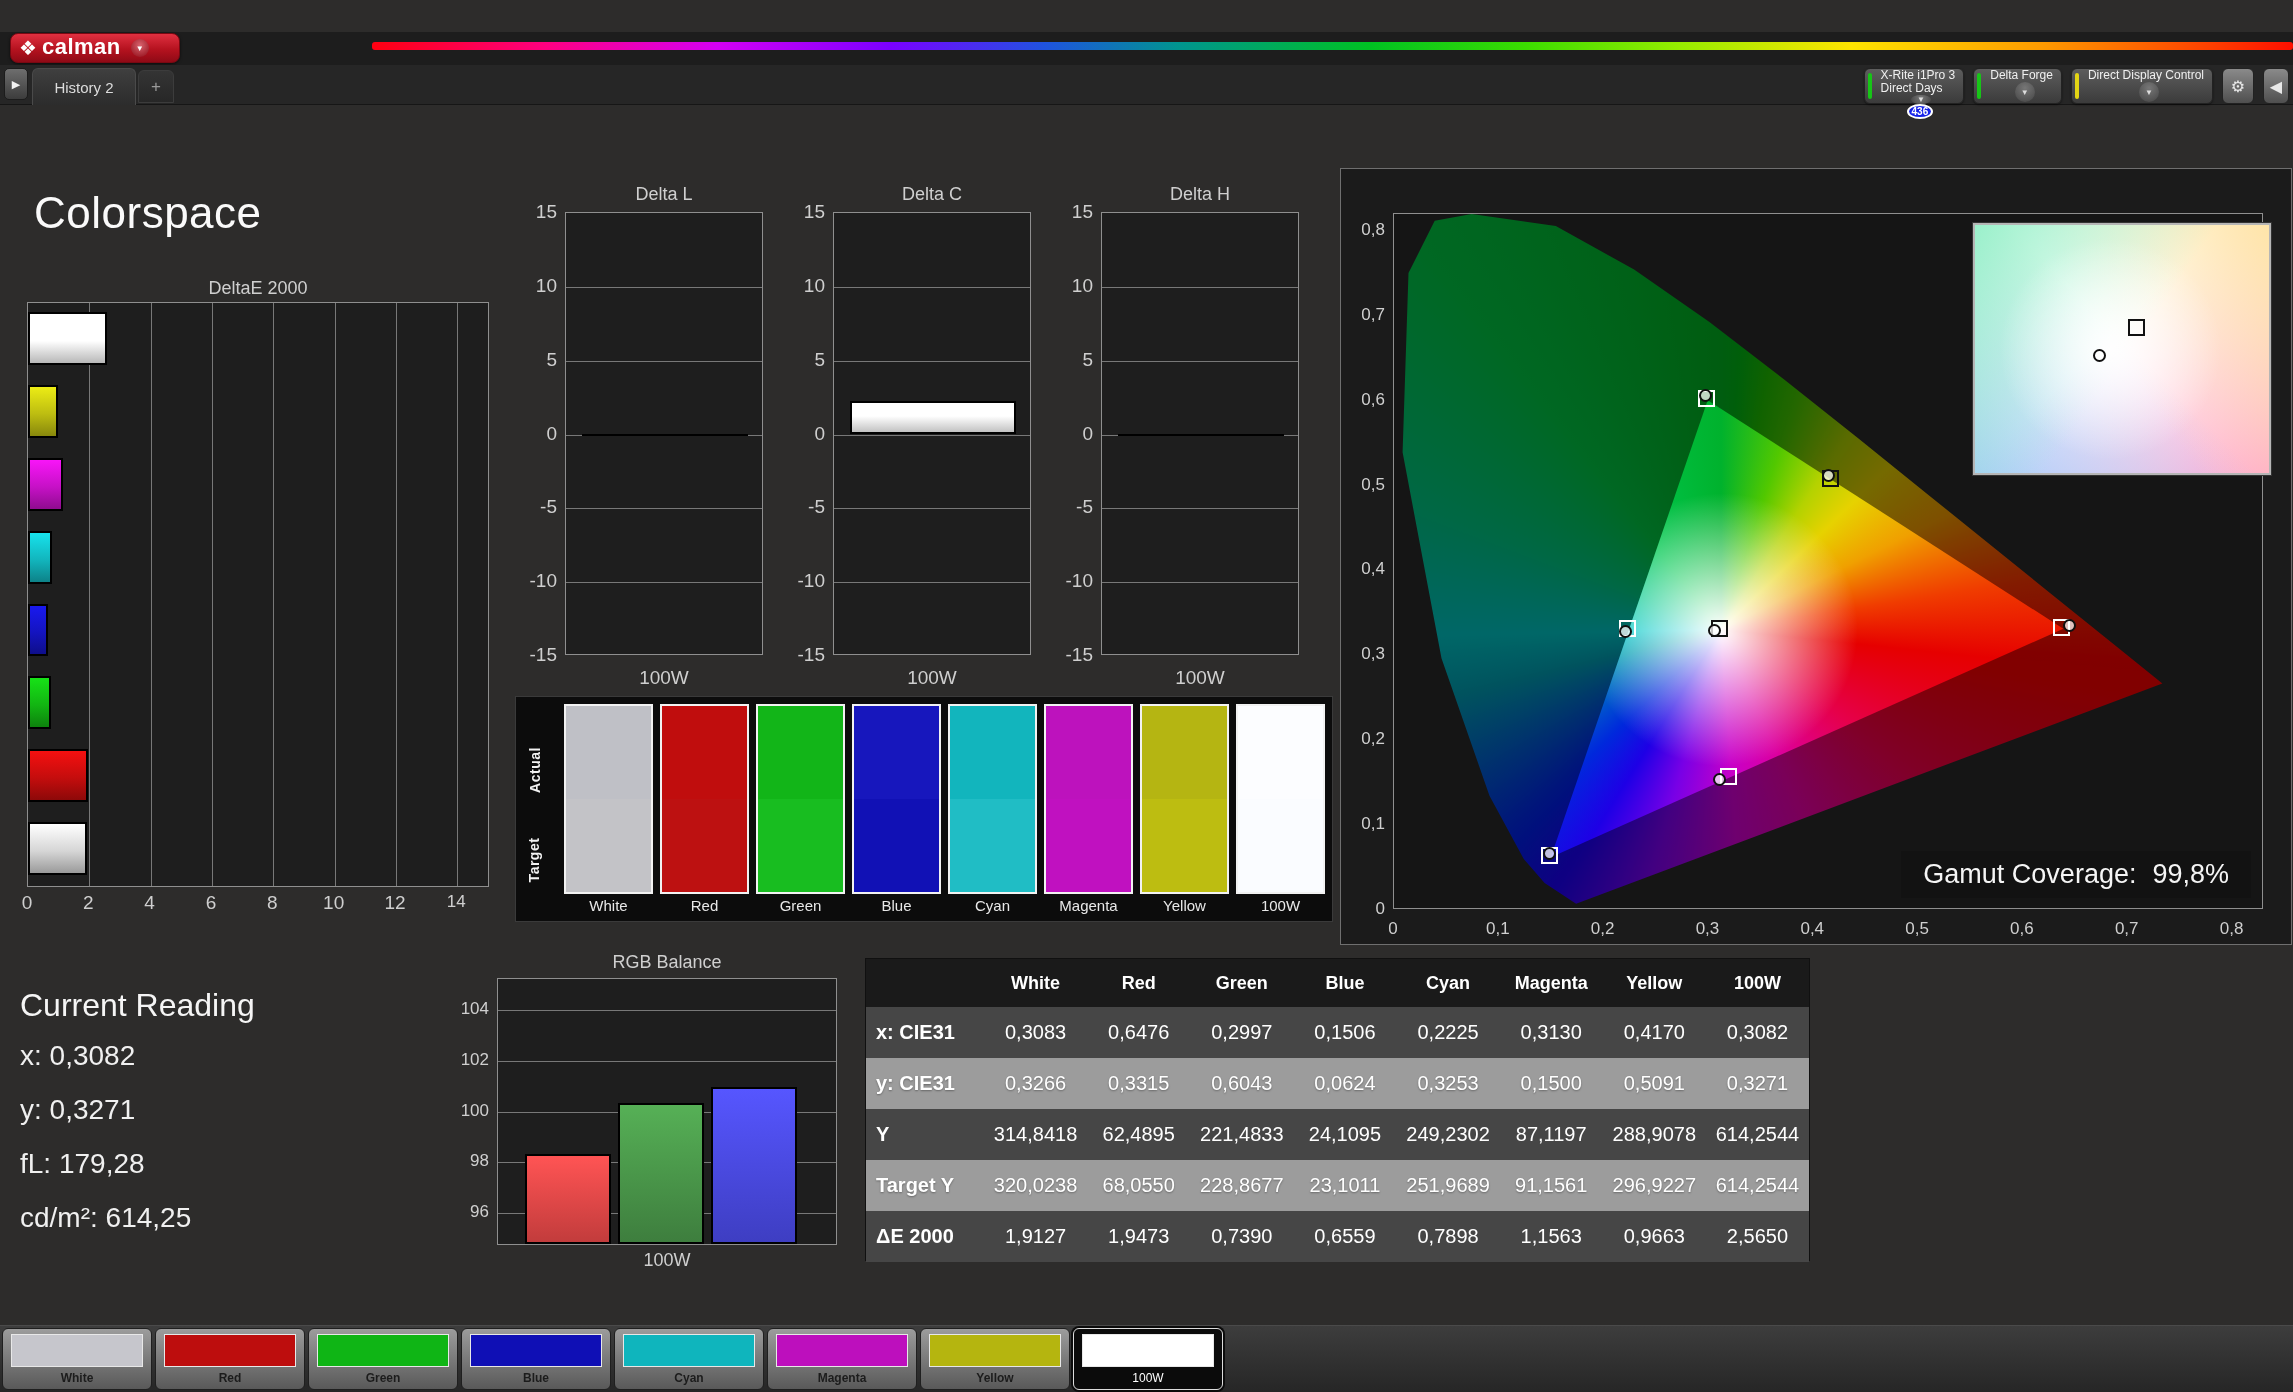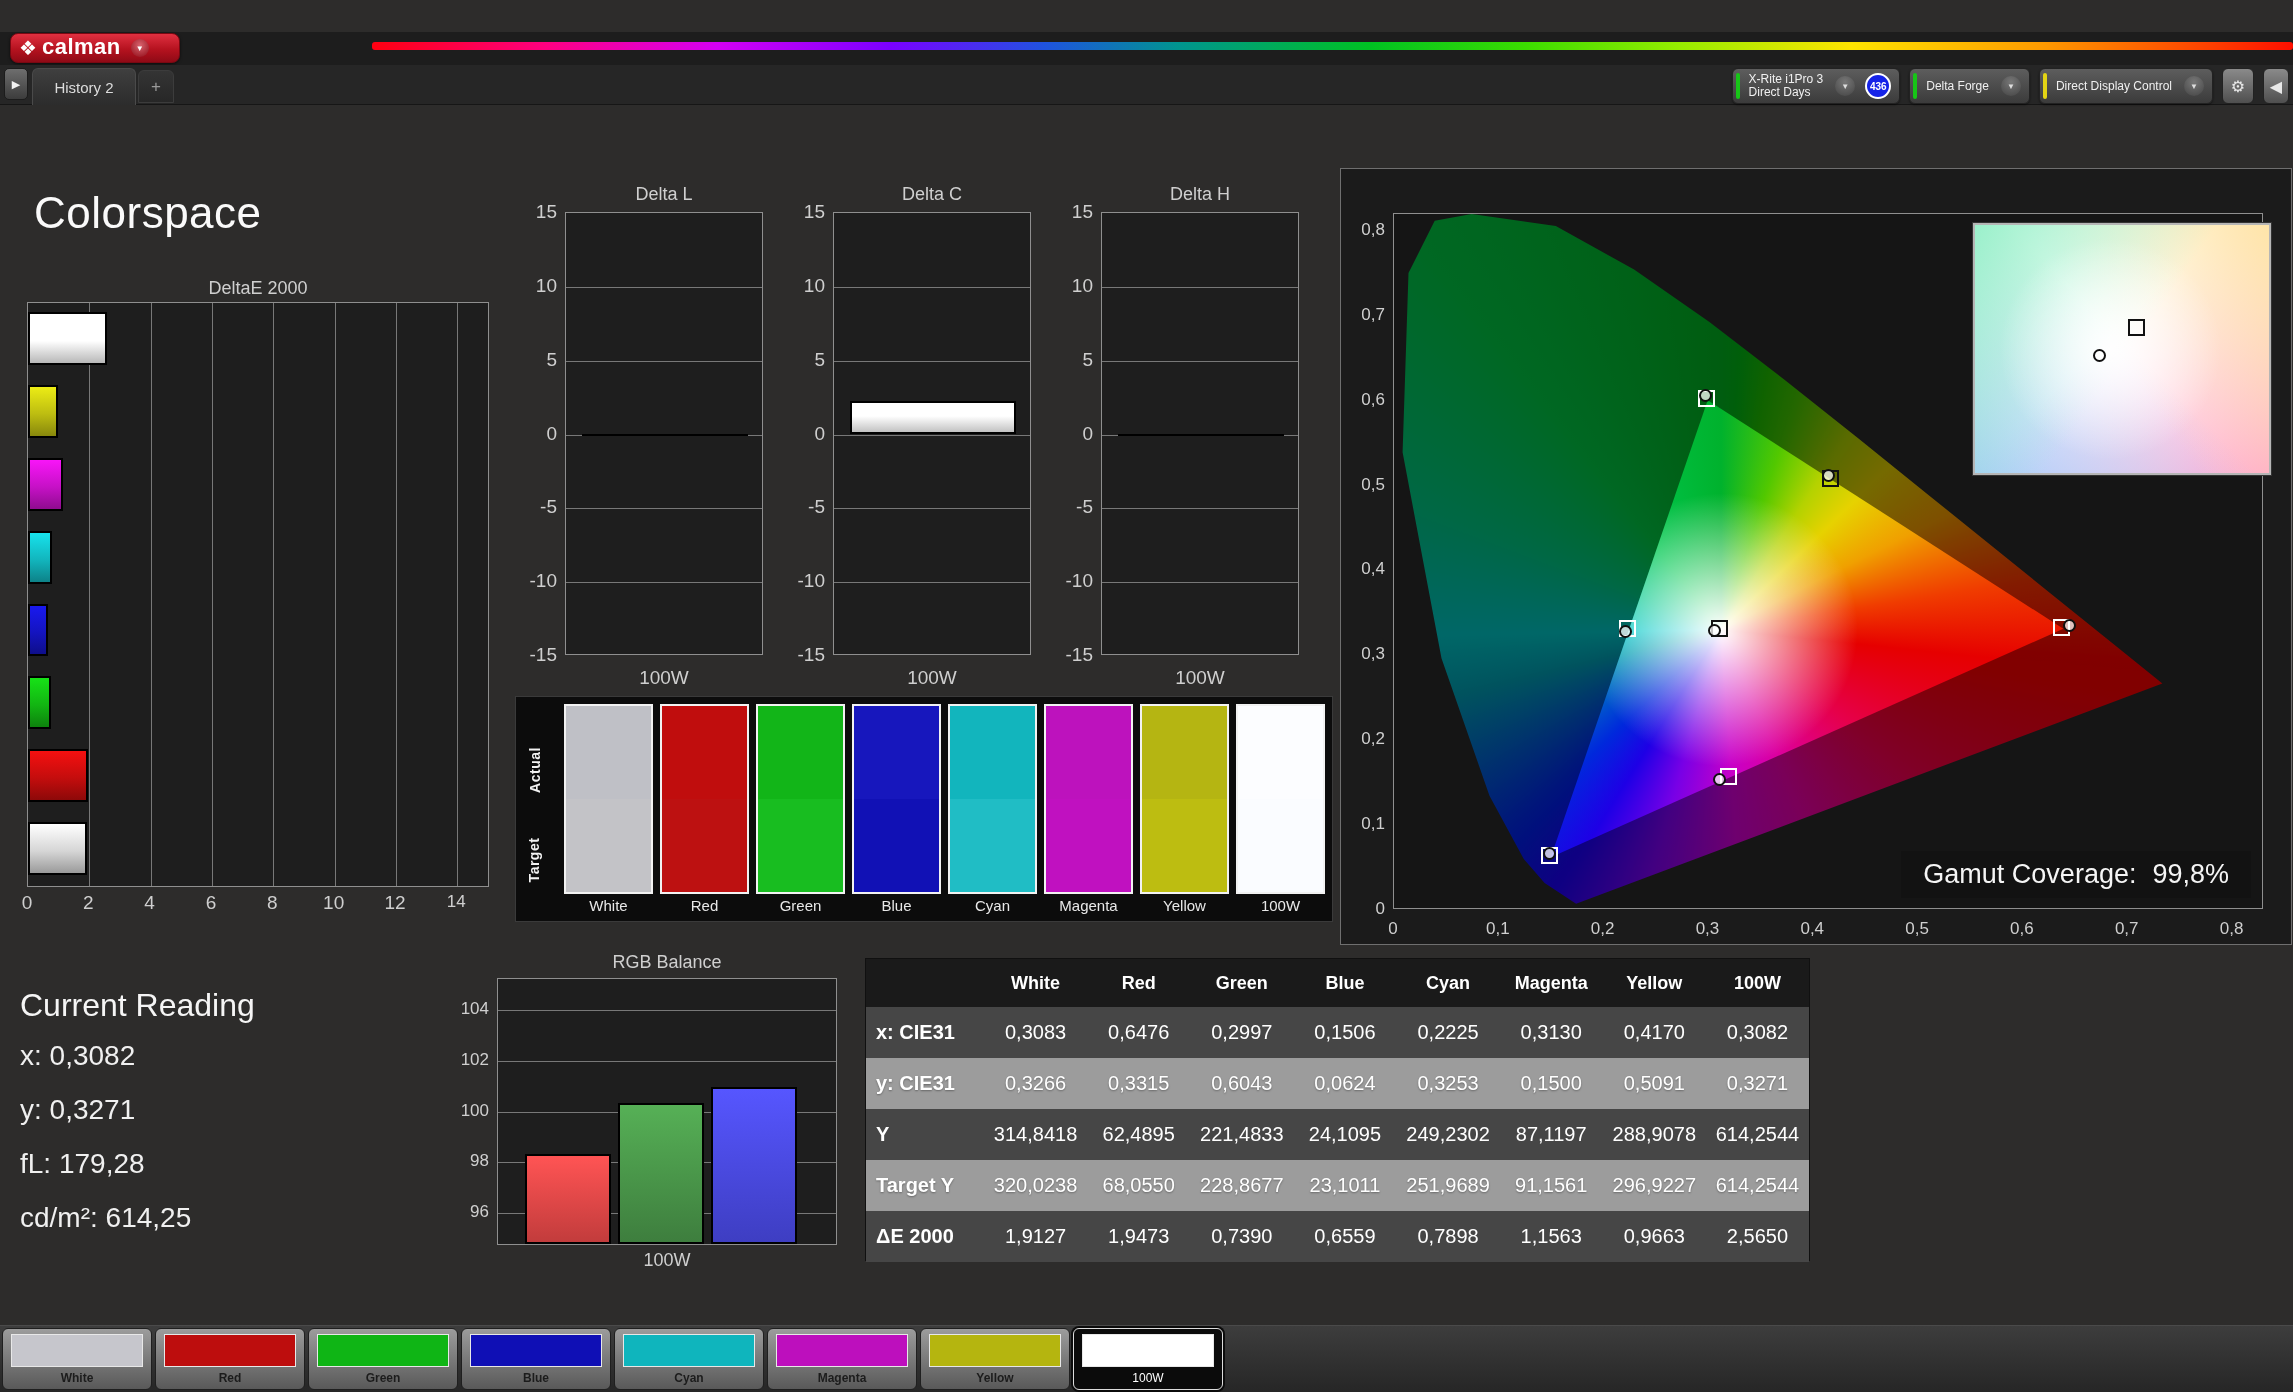--- a/index.html
+++ b/index.html
@@ -35,21 +35,21 @@
     display:flex; align-items:center; justify-content:center; }
   .tab { position:absolute; left:32px; top:3px; width:104px; height:37px; border-radius:6px 6px 0 0;
     background:linear-gradient(180deg,#3f3f3f,#2c2c2c); border:1px solid #4a4a4a; border-bottom:none;
     color:#dcdcdc; font-size:15px; display:flex; align-items:center; justify-content:center; }
   .tab-add { position:absolute; left:138px; top:5px; width:36px; height:33px; border-radius:6px 6px 0 0;
     background:linear-gradient(180deg,#343434,#272727); border:1px solid #3c3c3c; color:#9a9a9a; font-size:17px;
     display:flex; align-items:center; justify-content:center; }
 
   .devices { position:absolute; right:4px; top:3px; height:36px; display:flex; align-items:center; gap:9px; }
   .dev-btn { position:relative; height:36px; border-radius:6px; background:linear-gradient(180deg,#5d5d5d,#3b3b3b);
-    border:1px solid #222; display:flex; align-items:center; padding:0 8px 0 10px; box-shadow:0 1px 2px rgba(0,0,0,.5); }
+    border:1px solid #222; display:flex; align-items:center; padding:0 8px 0 10px; box-shadow:0 1px 2px rgba(0,0,0,.5);flex-direction:column; }
   .dev-stripe { position:absolute; left:3px; top:4px; bottom:4px; width:4px; border-radius:2px; }
   .dev-text { margin-left:6px; color:#f0f0f0; font-size:12px; line-height:13px; white-space:nowrap; }
   .dev-caret { margin-left:12px; width:20px; height:20px; border-radius:50%;
     background:radial-gradient(circle at 50% 30%,#777,#444); color:#ddd; font-size:8px;
     display:flex; align-items:center; justify-content:center; }
   .dev-badge { margin-left:10px; width:26px; height:26px; border-radius:50%; background:#1523e8; border:2px solid #fff;
     color:#fff; font-size:10px; font-weight:bold; display:flex; align-items:center; justify-content:center; }
   .sq-btn { width:32px; height:36px; border-radius:6px; background:linear-gradient(180deg,#8a8a8a,#4f4f4f);
     border:1px solid #222; color:#e8e8e8; display:flex; align-items:center; justify-content:center; font-size:16px; }
 

